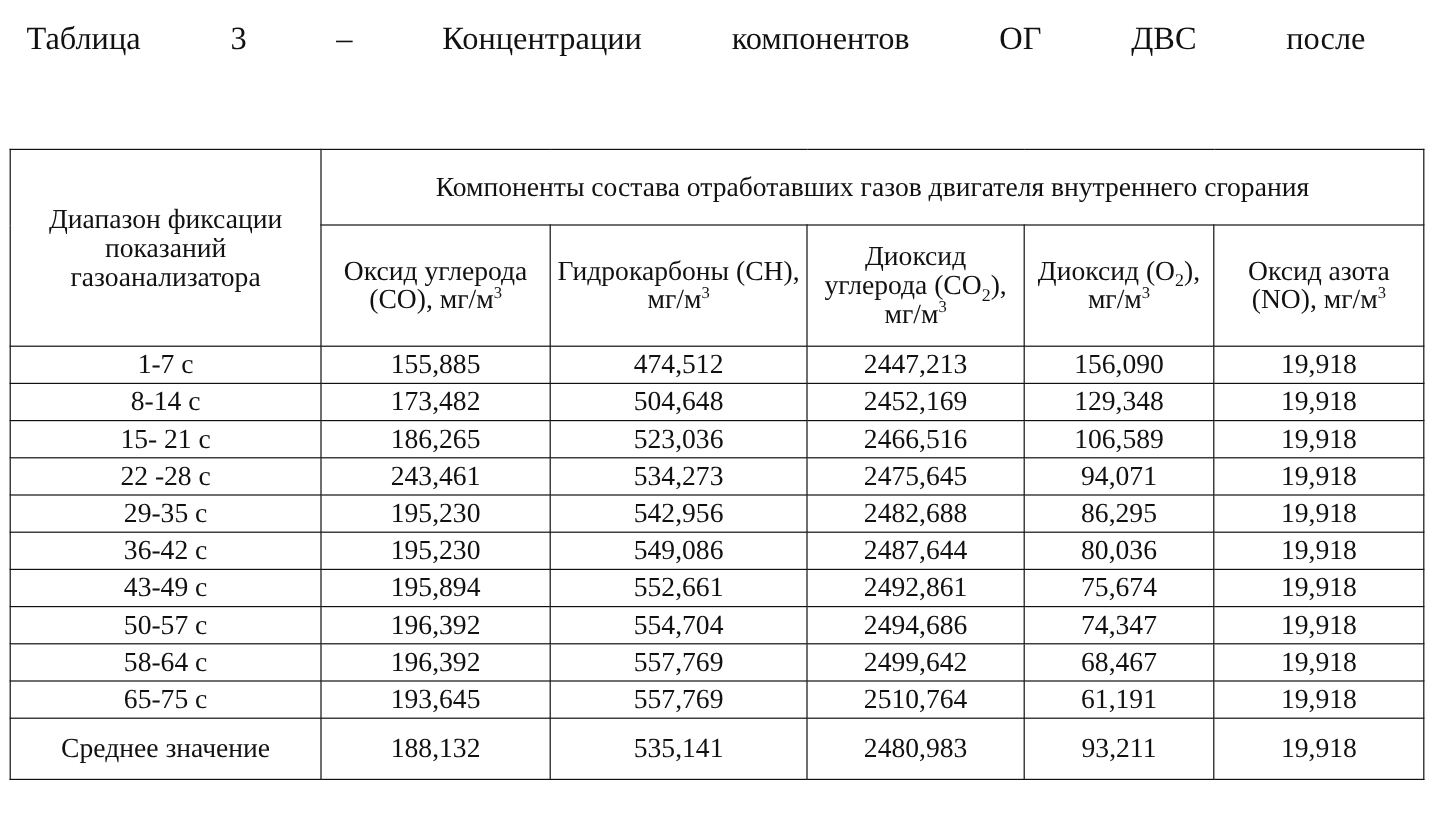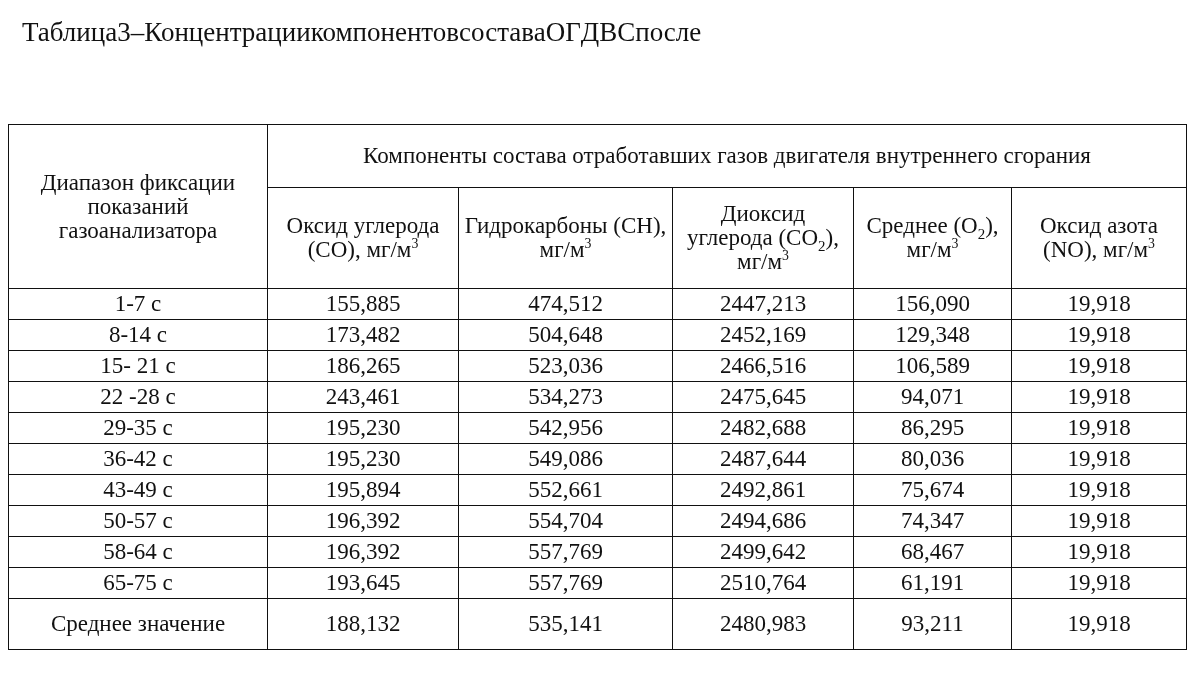--- a/index.html
+++ b/index.html
@@ -4,21 +4,21 @@
 <style>
   html, body { margin: 0; padding: 0; background: #ffffff; }
   body {
     width: 1200px; height: 681px; overflow: hidden; position: relative;
     font-family: "Liberation Serif", "DejaVu Serif", serif; color: #111;
   }
   .title {
     position: absolute; left: 22px; top: 8px; width: 1116px;
     font-size: 27px; line-height: 48px;
   }
-  .title-line1 { display: flex; white-space: nowrap; }
+  .title-line1 { display: flex; justify-content: space-between; white-space: nowrap; }
   .title-line2 { white-space: nowrap; }
   sup { font-size: 0.6em; vertical-align: super; line-height: 0; }
   sub { font-size: 0.65em; vertical-align: sub; line-height: 0; }
   table {
     position: absolute; left: 8px; top: 124px;
     border-collapse: collapse; table-layout: fixed;
     width: 1178px;
     font-size: 23px;
   }
   td, th {
@@ -34,21 +34,20 @@
 </head>
 <body>
 
 <div class="title">
   <div class="title-line1">
     <span>Таблица</span>
     <span>3</span>
     <span>–</span>
     <span>Концентрации</span>
     <span>компонентов</span>
-    <span>состава</span>
     <span>ОГ</span>
     <span>ДВС</span>
     <span>после</span>
   </div>
 </div>
 
 <table>
   <colgroup>
     <col style="width:259px">
       <col style="width:191px">
@@ -59,21 +58,21 @@
   </colgroup>
   <thead>
     <tr>
       <th class="h-range" rowspan="2">Диапазон фиксации показаний газоанализатора</th>
       <th class="h-group" colspan="5">Компоненты состава отработавших газов двигателя внутреннего сгорания</th>
     </tr>
     <tr>
       <th class="h-col"><span>Оксид углерода (СО), мг/м</span><sup>3</sup></th>
       <th class="h-col"><span>Гидрокарбоны (СН), мг/м</span><sup>3</sup></th>
       <th class="h-col"><span>Диоксид углерода (СО</span><sub>2</sub><span>), мг/м</span><sup>3</sup></th>
-      <th class="h-col"><span>Среднее (О</span><sub>2</sub><span>), мг/м</span><sup>3</sup></th>
+      <th class="h-col"><span>Диоксид (О</span><sub>2</sub><span>), мг/м</span><sup>3</sup></th>
       <th class="h-col"><span>Оксид азота (NO), мг/м</span><sup>3</sup></th>
     </tr>
   </thead>
   <tbody>
     <tr class="data">
         <td>1-7 с</td>
         <td>155,885</td>
         <td>474,512</td>
         <td>2447,213</td>
         <td>156,090</td>

